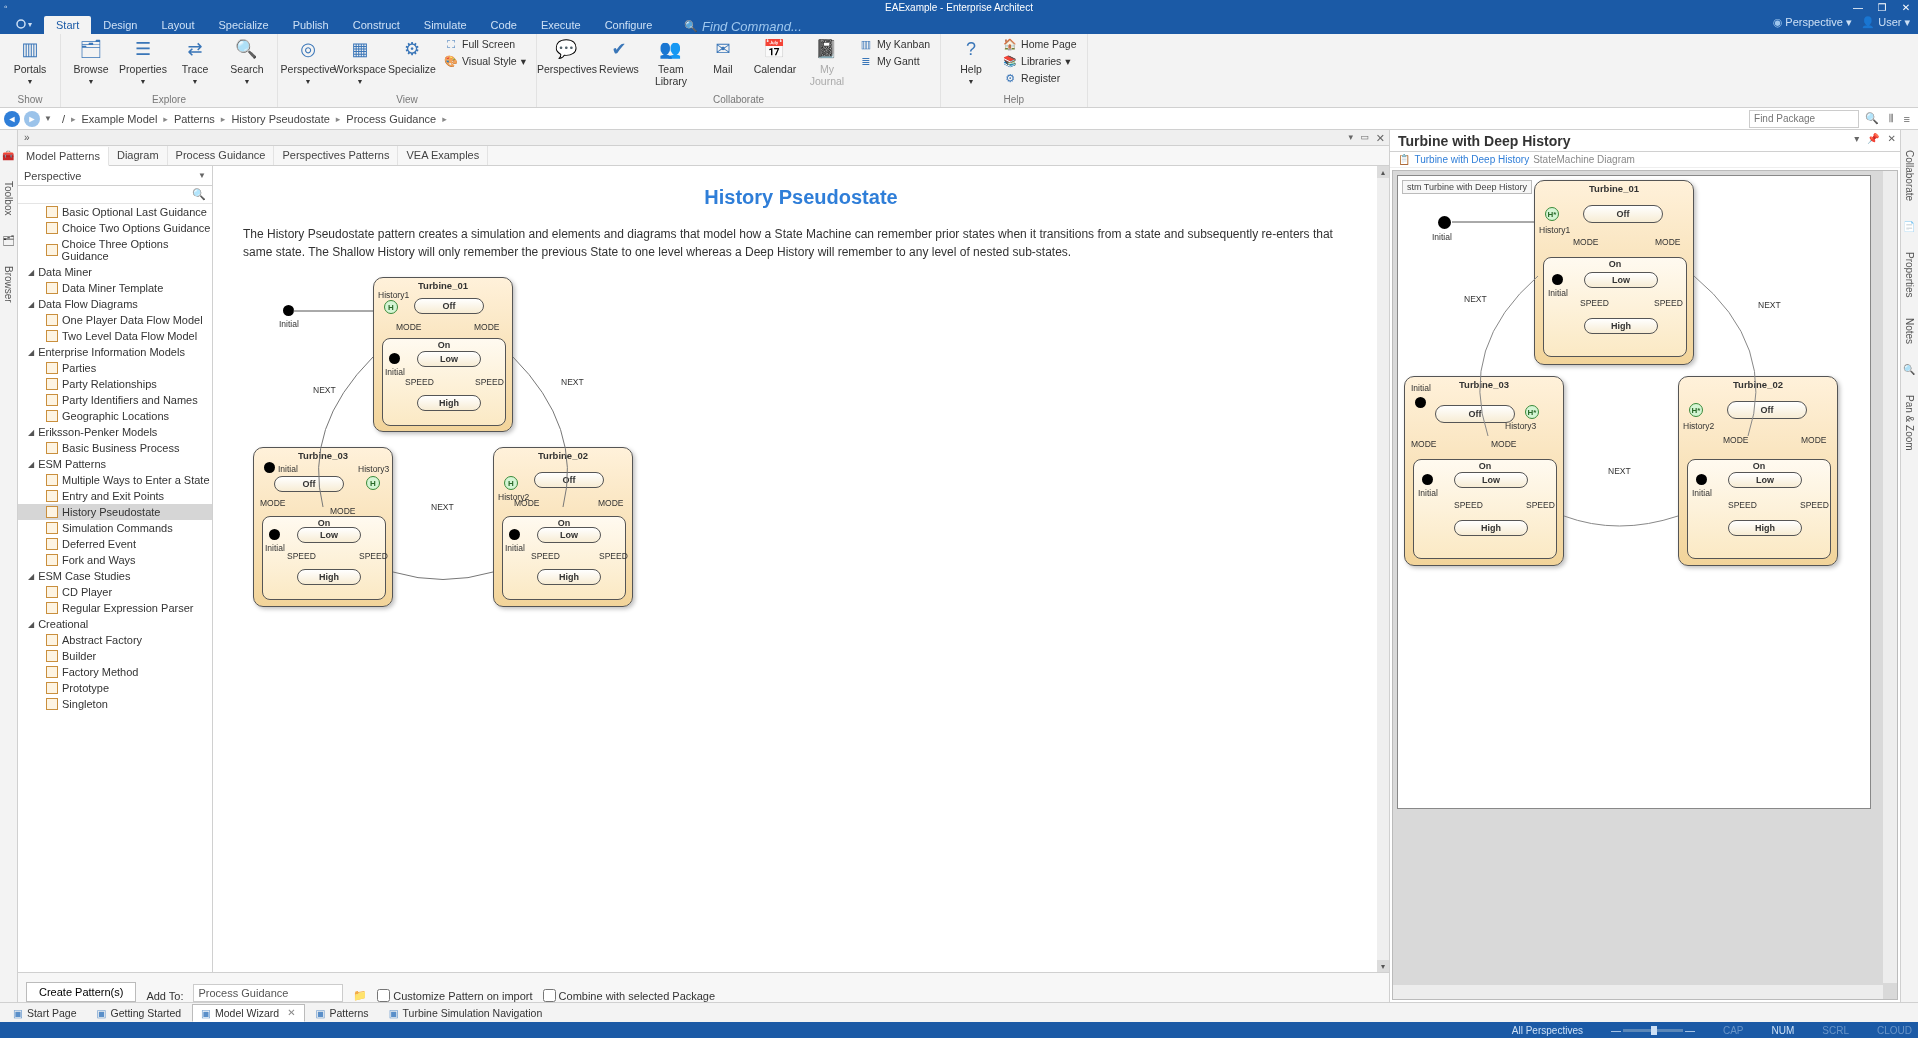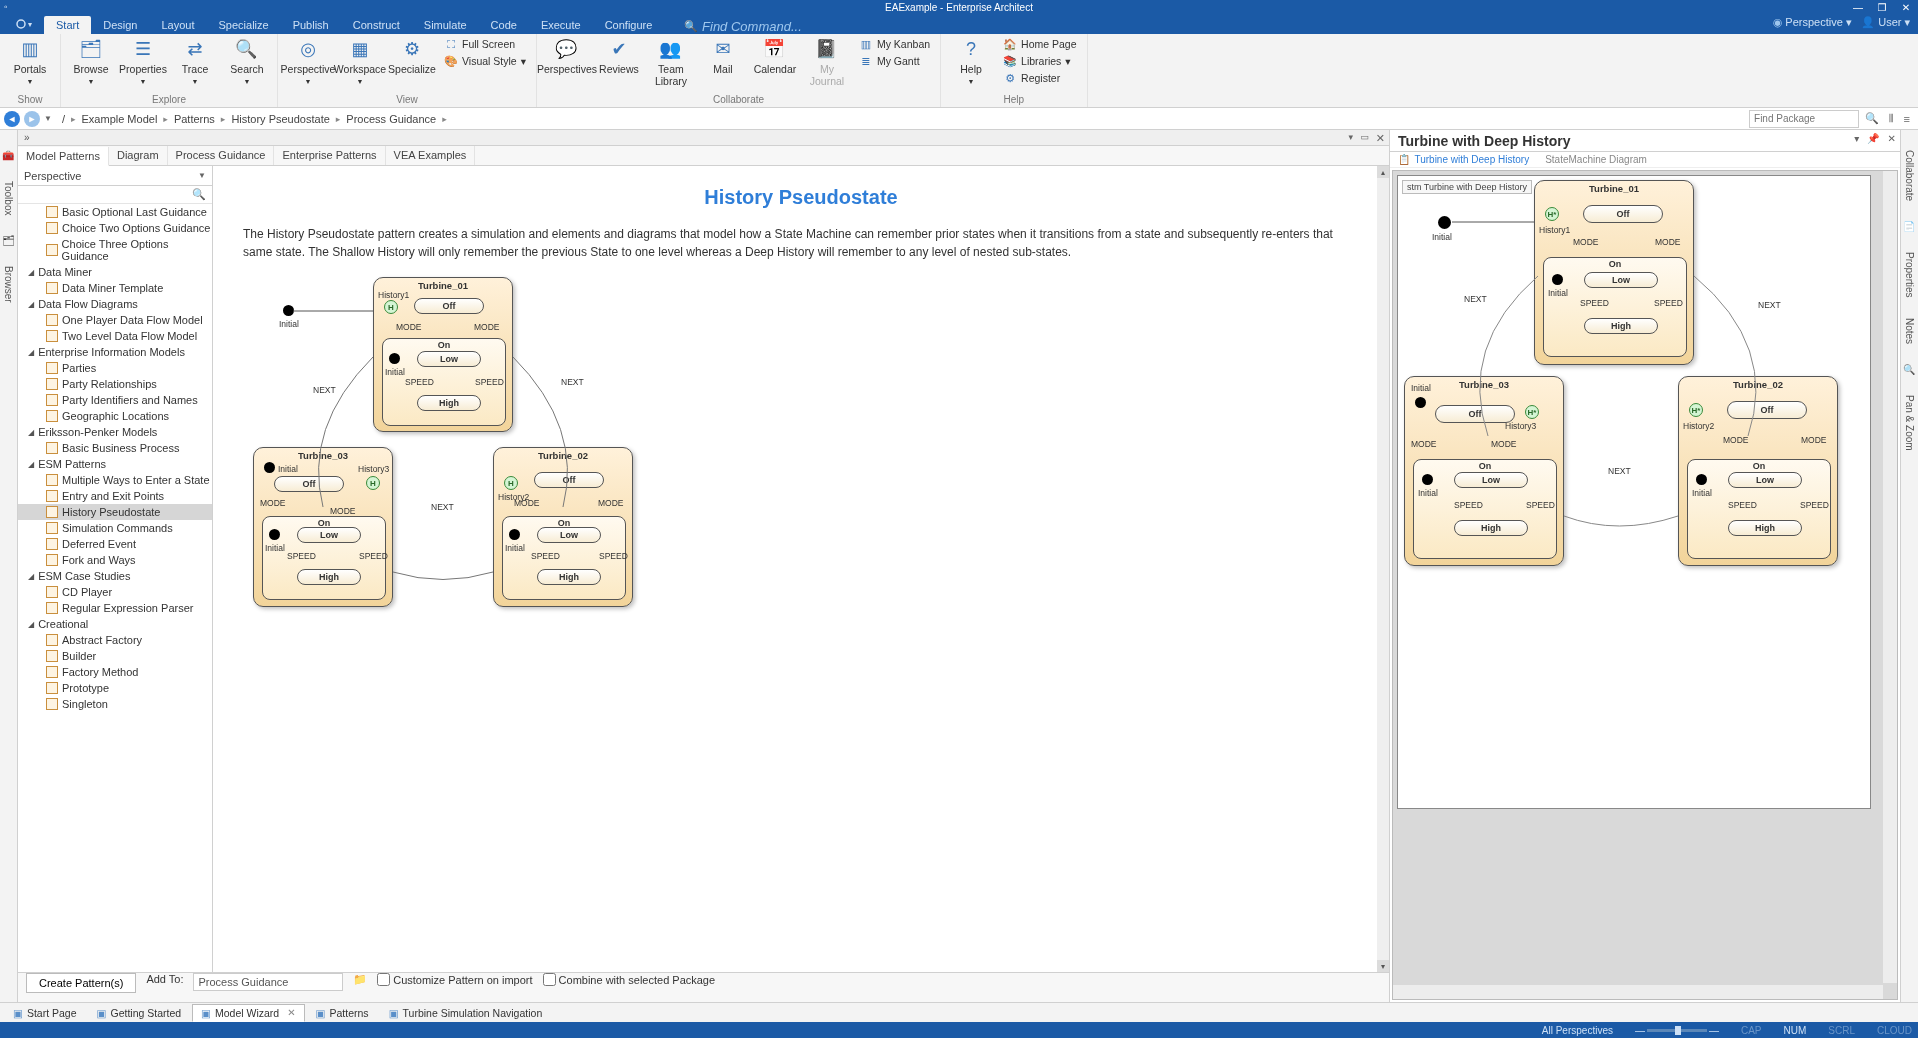--- a/index.html
+++ b/index.html
@@ -67,32 +67,32 @@
 .tree .item { padding: 2px 0 2px 28px; display: flex; align-items: center; gap: 4px; cursor: default; }
 .tree .item.sel { background: #d6d6d6; }
 .tree .doc-ico { width: 12px; height: 12px; border: 1px solid #c98f3d; background: #fdf4e3; display: inline-block; }
 
 .detail-col { flex: 1; display: flex; flex-direction: column; position: relative; min-width: 0; }
 .detail-scroll { flex: 1; overflow: auto; padding: 20px 30px; }
 .detail-scroll h1 { color: #2f7ed8; font-size: 20px; font-weight: 600; text-align: center; margin-bottom: 16px; }
 .detail-scroll p { font-size: 12px; color: #333; line-height: 1.5; margin-bottom: 16px; }
 .diagram-area { position: relative; height: 360px; }
 
-.bottom-row { height: 30px; border-top: 1px solid #d0d0d0; background: #f7f7f7; display: flex; align-items: flex-start; padding: 0 8px; gap: 10px; font-size: 11px; }
+.bottom-row { height: 30px; border-top: 1px solid #d0d0d0; background: #f7f7f7; display: flex; align-items: flex-end; padding: 0 8px; gap: 10px; font-size: 11px; }
 .bottom-row button { font-size: 11px; padding: 3px 12px; background: #fff; border: 1px solid #bbb; cursor: default; }
 .bottom-row .addto-input { width: 150px; height: 18px; border: 1px solid #ccc; background: #fff; padding: 0 4px; font-size: 11px; color: #555; display: inline-flex; align-items: center; }
 .bottom-row label { display: flex; align-items: center; gap: 3px; }
 
 
 .right-pane { width: 510px; display: flex; flex-direction: column; background: #fff; }
 .right-header { height: 22px; border-bottom: 1px solid #d0d0d0; display: flex; align-items: center; padding: 0 8px; position: relative; }
 .right-header .title { font-size: 14px; font-weight: 600; color: #333; }
 .right-header .wbtns { position: absolute; right: 4px; top: 3px; display: flex; gap: 8px; color: #666; font-size: 10px; }
 .right-subheader { height: 16px; display: flex; align-items: center; padding: 0 8px; font-size: 10px; color: #2f7ed8; gap: 4px; border-bottom: 1px solid #eee;}
-.right-subheader .sh2 { color: #888; margin-left: 12px; }
+.right-subheader .sh2 { color: #888; }
 .right-canvas { flex: 1; background: #d9d9d9; position: relative; overflow: hidden; border: 1px solid #bbb; margin: 2px; }
 .right-canvas-inner { position: absolute; left: 4px; top: 4px; right: 26px; bottom: 190px; background: #fff; border: 1px solid #888; }
 .right-scroll-v { position: absolute; right: 0; top: 0; bottom: 16px; width: 14px; background: #ededed; }
 .right-scroll-h { position: absolute; left: 0; right: 14px; bottom: 0; height: 14px; background: #ededed; }
 
 .stm-label { position: absolute; left: 4px; top: 4px; background: #f7f7f7; border: 1px solid #bbb; padding: 1px 4px; font-size: 9px; color: #444; }
 
 
 .turbine { position: absolute; background: linear-gradient(#fff1da, #f2d49a); border: 1px solid #555; border-radius: 10px; box-shadow: 2px 2px 4px rgba(0,0,0,0.25); }
 .turbine .tname { text-align: center; font-weight: bold; font-size: 9.5px; padding: 2px 0; }
@@ -104,21 +104,21 @@
 .lbl { position: absolute; font-size: 8.5px; color: #333; }
 
 
 .doctabs { height: 20px; background: #f3f3f3; border-top: 1px solid #d0d0d0; display: flex; align-items: center; padding: 0 4px; gap: 2px; font-size: 10.5px; }
 .doctab { padding: 2px 8px; display: flex; align-items: center; gap: 4px; border: 1px solid transparent; cursor: default; }
 .doctab.active { background: #fff; border: 1px solid #bbb; border-bottom-color: #fff; }
 .doctab .x { color: #888; margin-left: 4px; font-size: 10px; }
 
 
 .statusbar { height: 16px; background: #1b5aa6; color: #cde0f5; font-size: 10px; display: flex; align-items: center; padding: 0 6px; }
-.statusbar .right-stat { margin-left: auto; display: flex; gap: 22px; align-items: center; }
+.statusbar .right-stat { margin-left: auto; display: flex; gap: 28px; align-items: center; }
 .statusbar .dim { color: #6a95c8; }
 
 .scroll-v { position: absolute; right: 0; top: 0; bottom: 0; width: 12px; background: #efefef; }
 .scroll-btn { width: 12px; height: 12px; background: #dcdcdc; display: flex; align-items: center; justify-content: center; font-size: 8px; color: #555; }
 </style>
 </head>
 <body>
 
 <div class="titlebar">
   <span class="left-icon">◦</span>
@@ -320,21 +320,21 @@
     <div class="inner-tabstrip">
       <span class="exp">»</span>
       <span class="rest">▾</span>
       <span class="pin">▭</span>
       <span class="close-x">✕</span>
     </div>
     <div class="patterns-tabs">
       <div class="ptab active">Model Patterns</div>
       <div class="ptab">Diagram</div>
       <div class="ptab">Process Guidance</div>
-      <div class="ptab">Enterprise Patterns</div>
+      <div class="ptab">Perspectives Patterns</div>
       <div class="ptab">VEA Examples</div>
     </div>
 
     <div class="patterns-body">
       <div class="tree-col">
         <div class="persp-row">
           <span>Perspective</span>
             <span class="dd">▼</span>
         </div>
         <div class="search-row">🔍</div>

